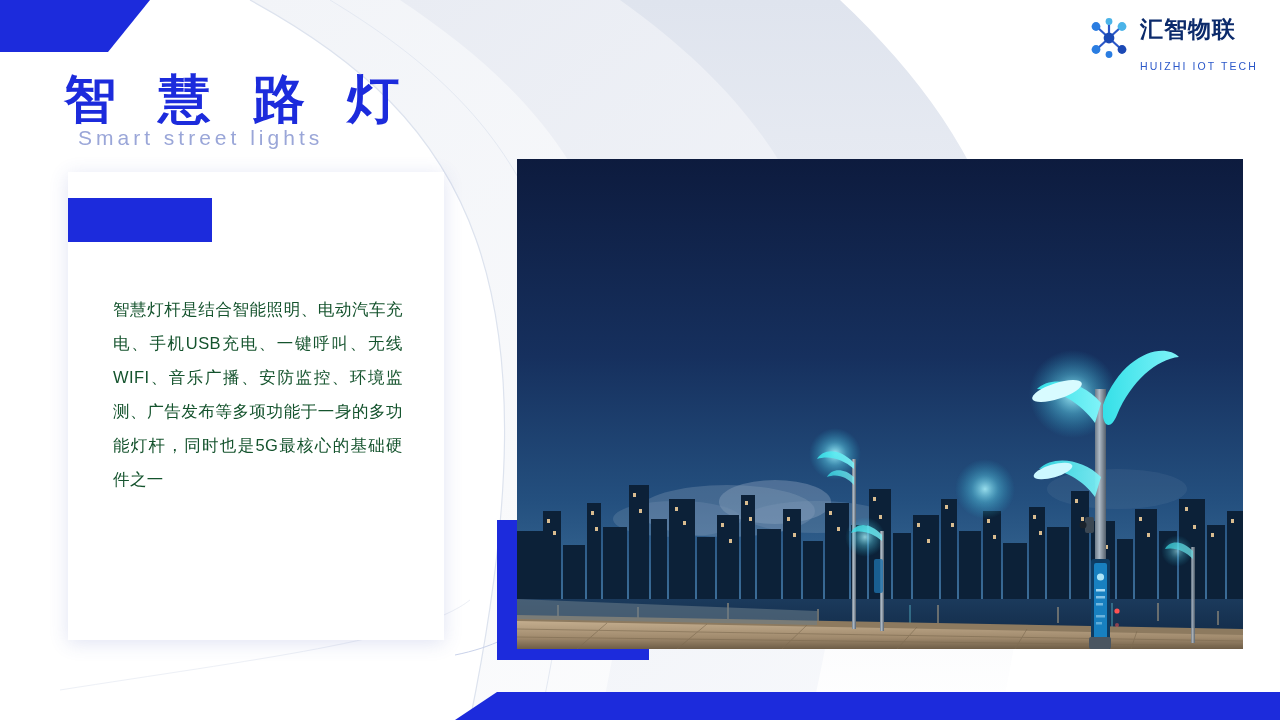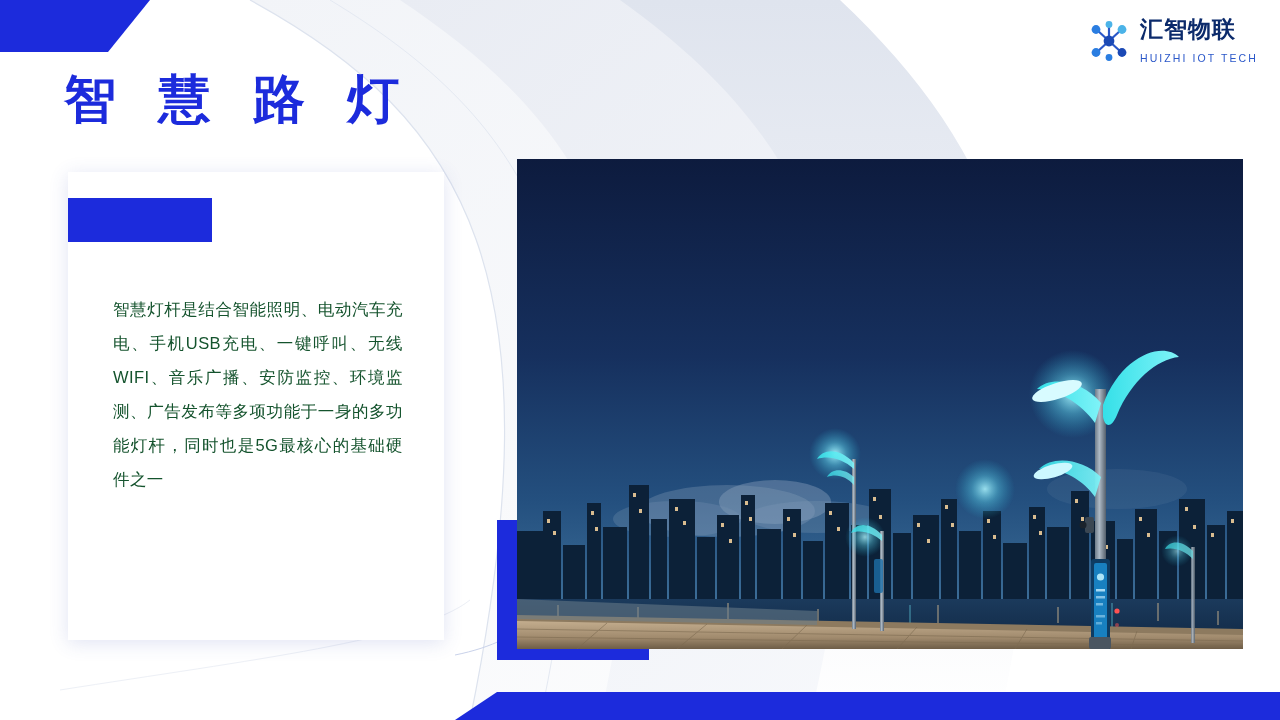--- a/index.html
+++ b/index.html
@@ -141,21 +141,21 @@
     background: #0a1730;
   }
   .photo svg { display: block; }
 
   
   .logo {
     position: absolute;
     right: 22px;
     top: 16px;
     display: flex;
-    align-items: center;
+    align-items: flex-start;
     gap: 9px;
   }
   .logo-mark {
     width: 44px;
     height: 44px;
     flex: 0 0 44px;
   }
   .logo-text-wrap {
     display: flex;
     flex-direction: column;
@@ -166,21 +166,21 @@
     font-weight: bold;
     color: #0b2a6b;
     letter-spacing: 1px;
     line-height: 1.15;
   }
   .logo-en {
     font-size: 10.5px;
     color: #2a57c9;
     letter-spacing: 2.1px;
     line-height: 1.2;
-    margin-top: 10px;
+    margin-top: 18px;
   }
 </style>
 </head>
 <body>
 
 <div class="slide">
 
   <svg class="bg-svg" viewBox="0 0 1280 720" preserveAspectRatio="none">
     <defs>
       <linearGradient id="gw1" x1="0" y1="0" x2="1" y2="1">
@@ -205,20 +205,21 @@
     <path d="M455,655 C530,640 560,600 560,560" fill="none" stroke="#c9d2ea" stroke-width="1"></path>
     <path d="M60,690 C250,660 420,640 470,600" fill="none" stroke="#edf0f6" stroke-width="1"></path>
   </svg>
 
   <div class="corner-top-left"></div>
 
   <div class="bottom-bar-skew"></div>
   <div class="bottom-bar"></div>
 
   <div class="title-zh">智 慧 路 灯</div>
+  <div class="title-en">Smart street lights</div>
 
   <div class="card"></div>
   <div class="card-tab">
     <div class="card-tab-label"></div>
   </div>
   <div class="card-body">智慧灯杆是结合智能照明、电动汽车充电、手机USB充电、一键呼叫、无线WIFI、音乐广播、安防监控、环境监测、广告发布等多项功能于一身的多功能灯杆，同时也是5G最核心的基础硬件之一</div>
 
   <div class="accent-square"></div>
 
   <div class="photo">

